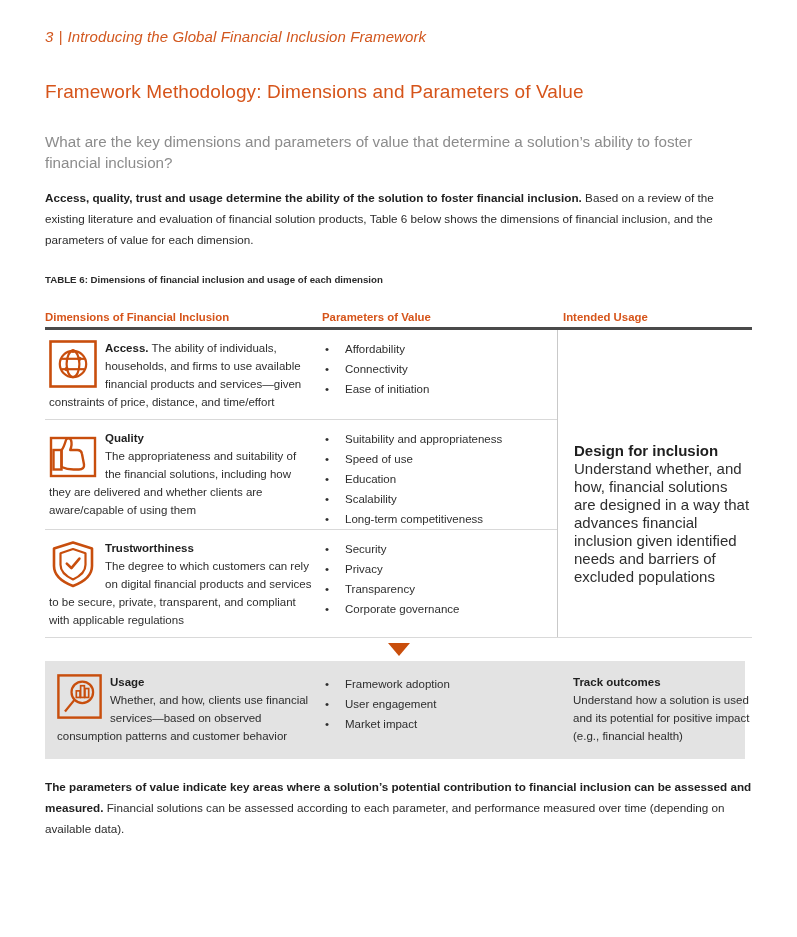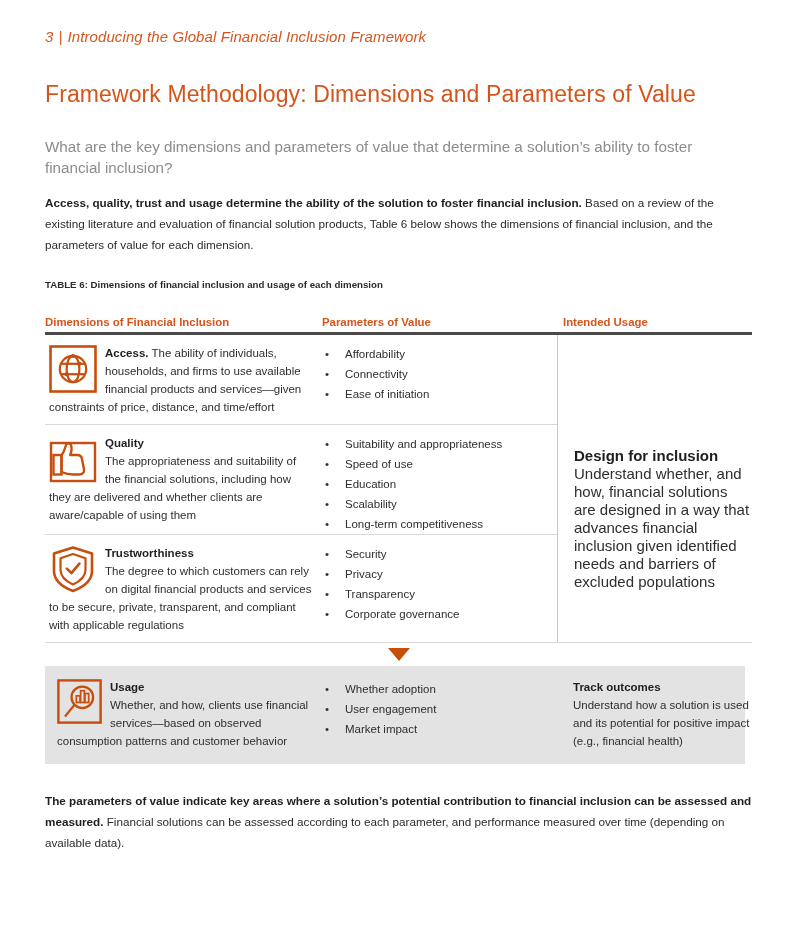--- a/index.html
+++ b/index.html
@@ -10,21 +10,21 @@
     color:#2e2e2e;
     overflow:hidden;
   }
   .page { padding:28px 45px 0 45px; width:797px; }
 
   
   .meta { font-size:15px; font-style:italic; color:#d2571e; letter-spacing:.1px; }
   .meta .sep { margin:0 5px; }
 
   
-  h1.title { margin-top:36px; font-size:23px; font-weight:400; color:#d6541a; letter-spacing:.1px; }
+  h1.title { margin-top:36px; font-size:19px; font-weight:400; color:#d6541a; letter-spacing:.1px; }
   .subtitle { margin-top:28px; font-size:15.2px; line-height:21px; color:#8c8c8c; width:707px; }
 
   .para { margin-top:14px; font-size:11.7px; line-height:21px; color:#2b2b2b; width:707px; }
   .para b { color:#1f1f1f; }
 
   .caption { margin-top:24px; font-size:9.7px; font-weight:bold; color:#2b2b2b; }
 
   
   .thead {
     margin-top:26px;
@@ -71,21 +71,21 @@
     display:grid; grid-template-columns:277px 235px 195px;
     padding:12px 0 14px 0;
   }
   .usage-dim { grid-column:1; padding-left:12px; padding-right:10px; font-size:11.5px; line-height:18px; }
   .usage-dim .term { display:block; color:#1f1f1f; }
   .usage-dim .icon-box { width:45px; height:45px; margin:1px 8px 2px 0; }
   .usage-params { grid-column:2; padding-top:1px; }
   .usage-intended { grid-column:3; padding-left:16px; font-size:11.5px; line-height:18px; }
   .usage-intended b { display:block; color:#1f1f1f; }
 
-  .footer-para { margin-top:26px; }
+  .footer-para { margin-top:17px; }
 
   
   .oicon { stroke:#c84e0d; fill:none; stroke-width:2.4; }
 </style>
 </head>
 <body>
 
 <div class="page">
 
   <div class="meta">
@@ -197,21 +197,21 @@
             <rect x="20.6" y="18" width="4" height="7" stroke-width="1.8"></rect>
             <rect x="25.2" y="12.5" width="4" height="12.5" stroke-width="1.8"></rect>
             <rect x="29.8" y="15.5" width="4" height="9.5" stroke-width="1.8"></rect>
           </g>
         </svg>
       </span>
       <b class="term">Usage</b><span>Whether, and how, clients use financial services—based on observed consumption patterns and customer behavior</span>
     </div>
     <div class="usage-params">
       <ul class="params">
-        <li>Whether adoption</li>
+        <li>Framework adoption</li>
         <li>User engagement</li>
         <li>Market impact</li>
       </ul>
     </div>
     <div class="usage-intended">
       <b>Track outcomes</b>
       <span>Understand how a solution is used and its potential for positive impact (e.g., financial health)</span>
     </div>
   </div>
 

